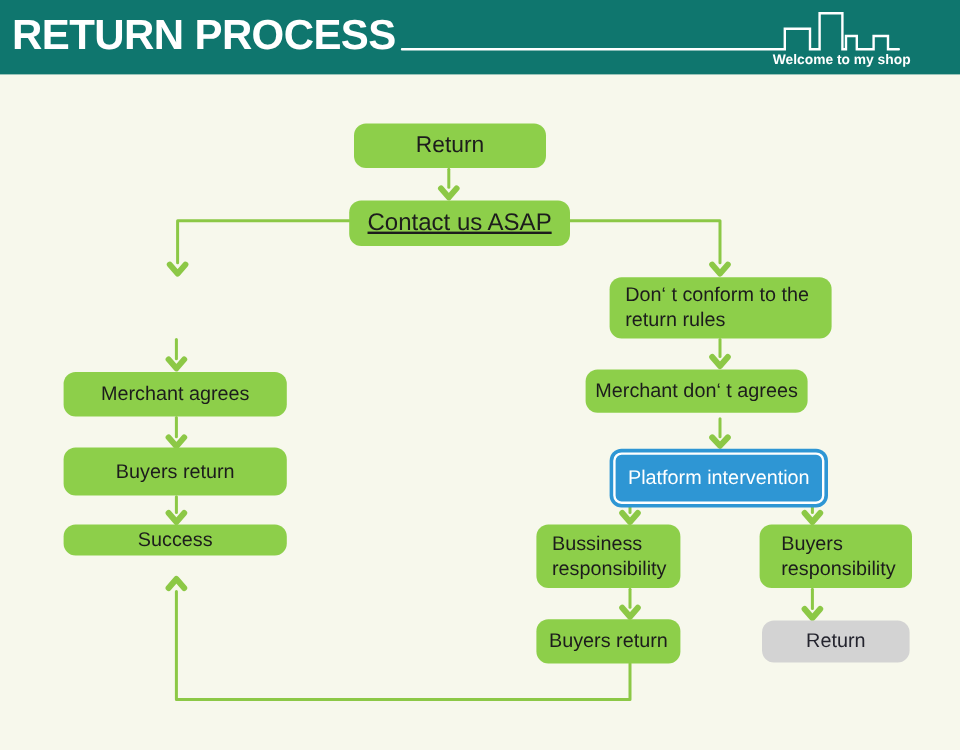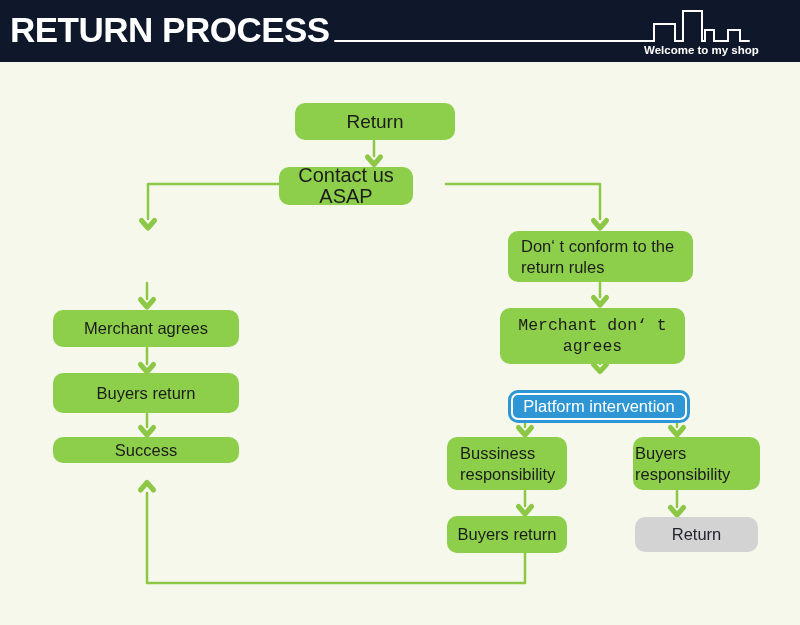--- a/index.html
+++ b/index.html
@@ -11,21 +11,21 @@
     height: 625px;
     background: #F7F8EC;
     overflow: hidden;
   }
 
   
   .header {
     position: absolute;
     left: 0; top: 0;
     width: 800px; height: 62px;
-    background: #0f172a;
+    background: #0f766e;
   }
   .header-title {
     position: absolute;
     left: 10px; top: 10px;
     color: #FFFFFF;
     font-size: 35px;
     font-weight: 700;
     letter-spacing: -0.5px;
     white-space: nowrap;
   }
@@ -164,39 +164,39 @@
 
       <g>
         <path d="M525 553 V583 H147 V493" stroke-width="2.5"></path>
         <path d="M140.5 490 L147 482.5 L153.5 490" stroke-width="5"></path>
       </g>
     </g>
   </svg>
 
   <div class="node big" style="left:295px; top:103px; width:160px; height:37px;">Return</div>
 
-  <div class="node bigger" style="left:279px; top:167px; width:134px; height:38px;">Contact us ASAP</div>
+  <div class="node bigger" style="left:291px; top:167px; width:184px; height:38px;text-decoration:underline;">Contact us ASAP</div>
 
 
   <div class="node" style="left:53px; top:310px; width:186px; height:37px;">Merchant agrees</div>
 
   <div class="node" style="left:53px; top:373px; width:186px; height:40px;">Buyers return</div>
 
   <div class="node" style="left:53px; top:437px; width:186px; height:26px;">Success</div>
 
   <div class="node left" style="left:508px; top:231px; width:185px; height:51px; padding:0 13px;">Don‘ t conform to the
 return rules</div>
 
-  <div class="node" style="left:500px; top:308px; width:185px; height:56px;font-family:Liberation Mono, monospace;">Merchant don‘ t agrees</div>
-
-  <div class="node blue" style="left:511px; top:377px; width:176px; height:27px;margin-top:16px;">Platform intervention</div>
+  <div class="node" style="left:488px; top:308px; width:185px; height:36px;">Merchant don‘ t agrees</div>
+
+  <div class="node blue" style="left:511px; top:377px; width:176px; height:43px;">Platform intervention</div>
 
   <div class="node left" style="left:447px; top:437px; width:120px; height:53px; padding:0 13px;">Bussiness
 responsibility</div>
 
-  <div class="node left" style="left:633px; top:437px; width:127px; height:53px; padding:0 2px;">Buyers
+  <div class="node left" style="left:633px; top:437px; width:127px; height:53px; padding:0 18px;">Buyers
 responsibility</div>
 
   <div class="node" style="left:447px; top:516px; width:120px; height:37px;">Buyers return</div>
 
   <div class="node gray" style="left:635px; top:517px; width:123px; height:35px;">Return</div>
 
 </div>
 
 </body></html>

